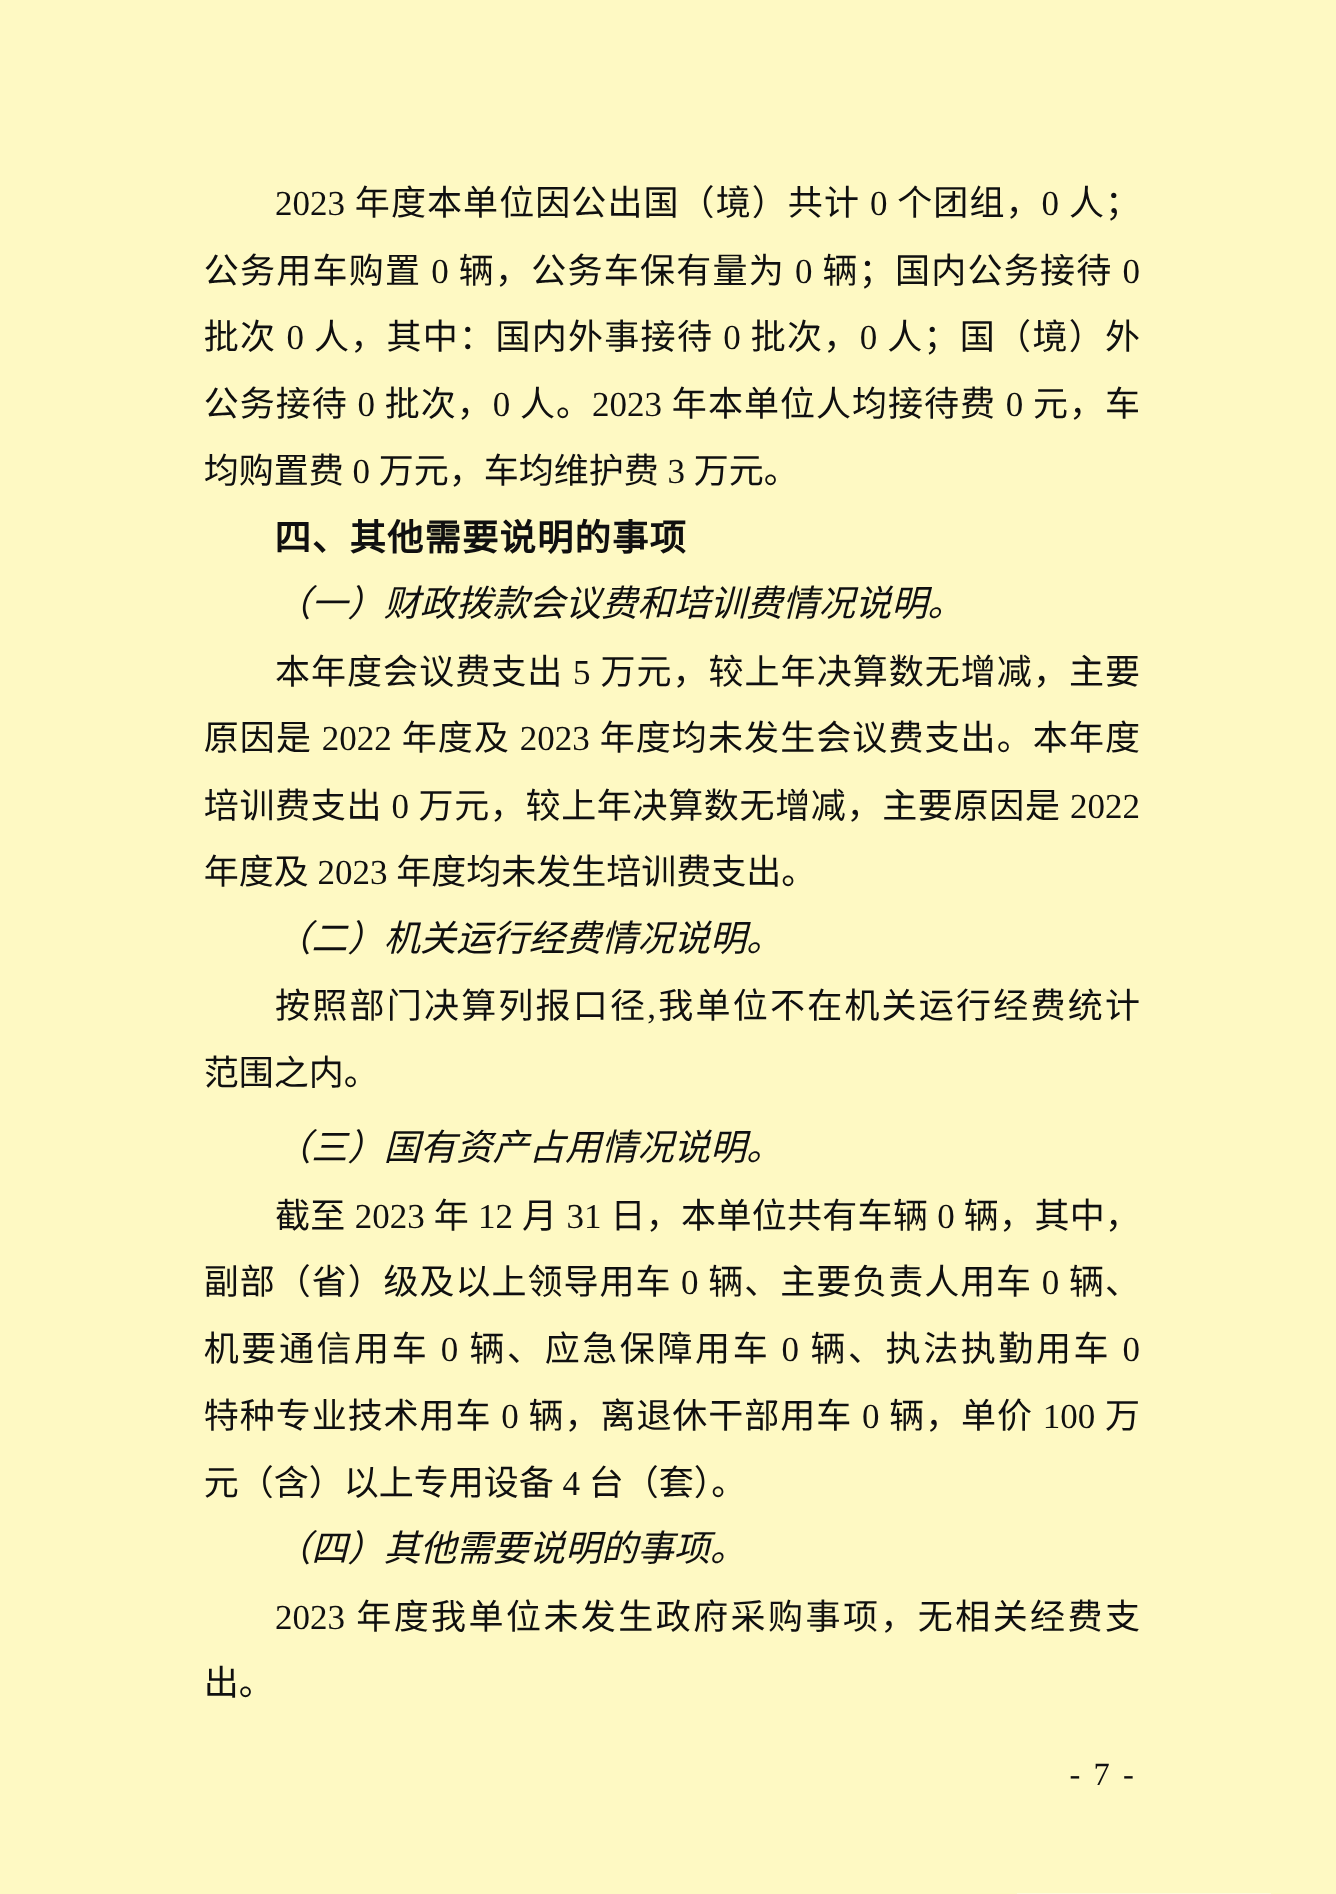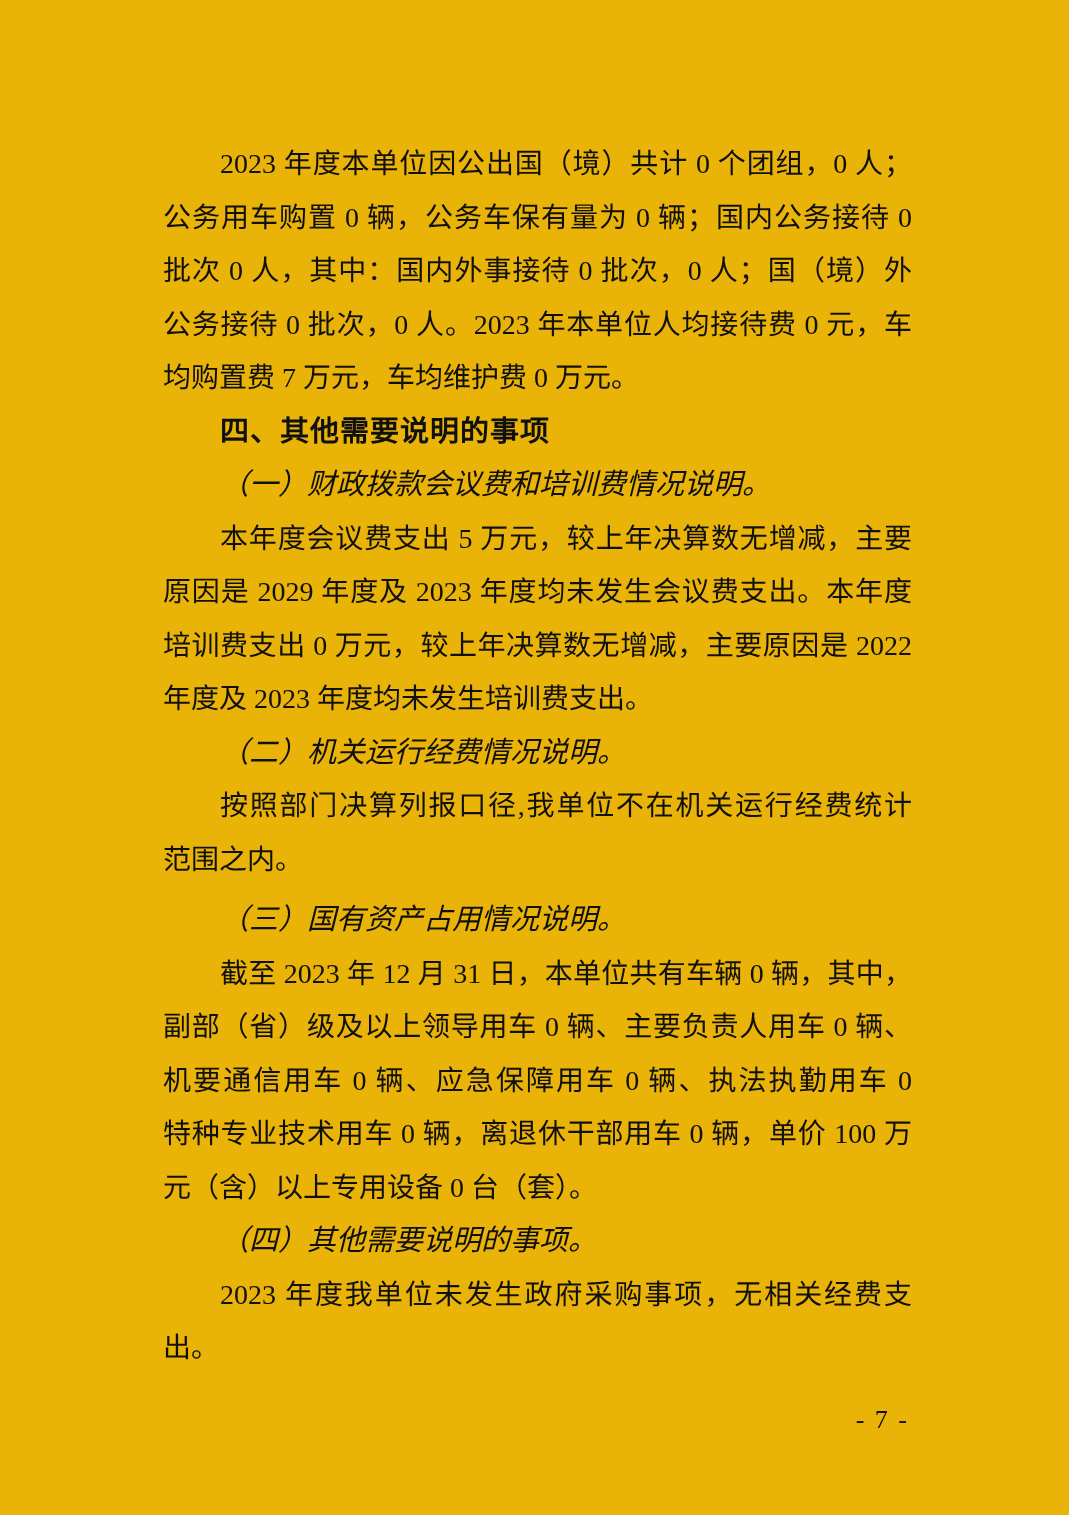--- a/index.html
+++ b/index.html
@@ -4,21 +4,21 @@
 <style>
   html, body {
     margin: 0;
     padding: 0;
     background: #ffffff;
   }
   .page {
     position: relative;
     width: 1069px;
     height: 1515px;
-    background: #eab308;
+    background: #fef9c3;
     color: #101010;
     font-family: "Liberation Serif", "DejaVu Serif", serif;
     overflow: hidden;
   }
   .content {
     position: absolute;
     left: 163px;
     top: 137px;
     width: 749px;
   }
@@ -70,35 +70,35 @@
 </style>
 </head>
 <body>
 
 <div class="page">
   <main class="content">
       <div class="line body indent full">2023 年度本单位因公出国（境）共计 0 个团组，0 人；</div>
       <div class="line body full">公务用车购置 0 辆，公务车保有量为 0 辆；国内公务接待 0</div>
       <div class="line body full">批次 0 人，其中：国内外事接待 0 批次，0 人；国（境）外</div>
       <div class="line body full">公务接待 0 批次，0 人。2023 年本单位人均接待费 0 元，车</div>
-      <div class="line body end">均购置费 7 万元，车均维护费 0 万元。</div>
+      <div class="line body end">均购置费 0 万元，车均维护费 3 万元。</div>
       <div class="line heading indent end">四、其他需要说明的事项</div>
       <div class="line sub indent end">（一）财政拨款会议费和培训费情况说明。</div>
       <div class="line body indent full">本年度会议费支出 5 万元，较上年决算数无增减，主要</div>
-      <div class="line body full">原因是 2029 年度及 2023 年度均未发生会议费支出。本年度</div>
+      <div class="line body full">原因是 2022 年度及 2023 年度均未发生会议费支出。本年度</div>
       <div class="line body full">培训费支出 0 万元，较上年决算数无增减，主要原因是 2022</div>
       <div class="line body end">年度及 2023 年度均未发生培训费支出。</div>
       <div class="line sub indent end">（二）机关运行经费情况说明。</div>
       <div class="line body indent full">按照部门决算列报口径,我单位不在机关运行经费统计</div>
       <div class="line body end">范围之内。</div>
       <div class="line sub indent end gap">（三）国有资产占用情况说明。</div>
       <div class="line body indent full">截至 2023 年 12 月 31 日，本单位共有车辆 0 辆，其中，</div>
       <div class="line body full">副部（省）级及以上领导用车 0 辆、主要负责人用车 0 辆、</div>
       <div class="line body full">机要通信用车 0 辆、应急保障用车 0 辆、执法执勤用车 0 辆，</div>
       <div class="line body full">特种专业技术用车 0 辆，离退休干部用车 0 辆，单价 100 万</div>
-      <div class="line body end">元（含）以上专用设备 0 台（套）。</div>
+      <div class="line body end">元（含）以上专用设备 4 台（套）。</div>
       <div class="line sub indent end">（四）其他需要说明的事项。</div>
       <div class="line body indent full">2023 年度我单位未发生政府采购事项，无相关经费支</div>
       <div class="line body end">出。</div>
     </main>
 
   <div class="page-number">- 7 -</div>
 </div>
 
 </body></html>

